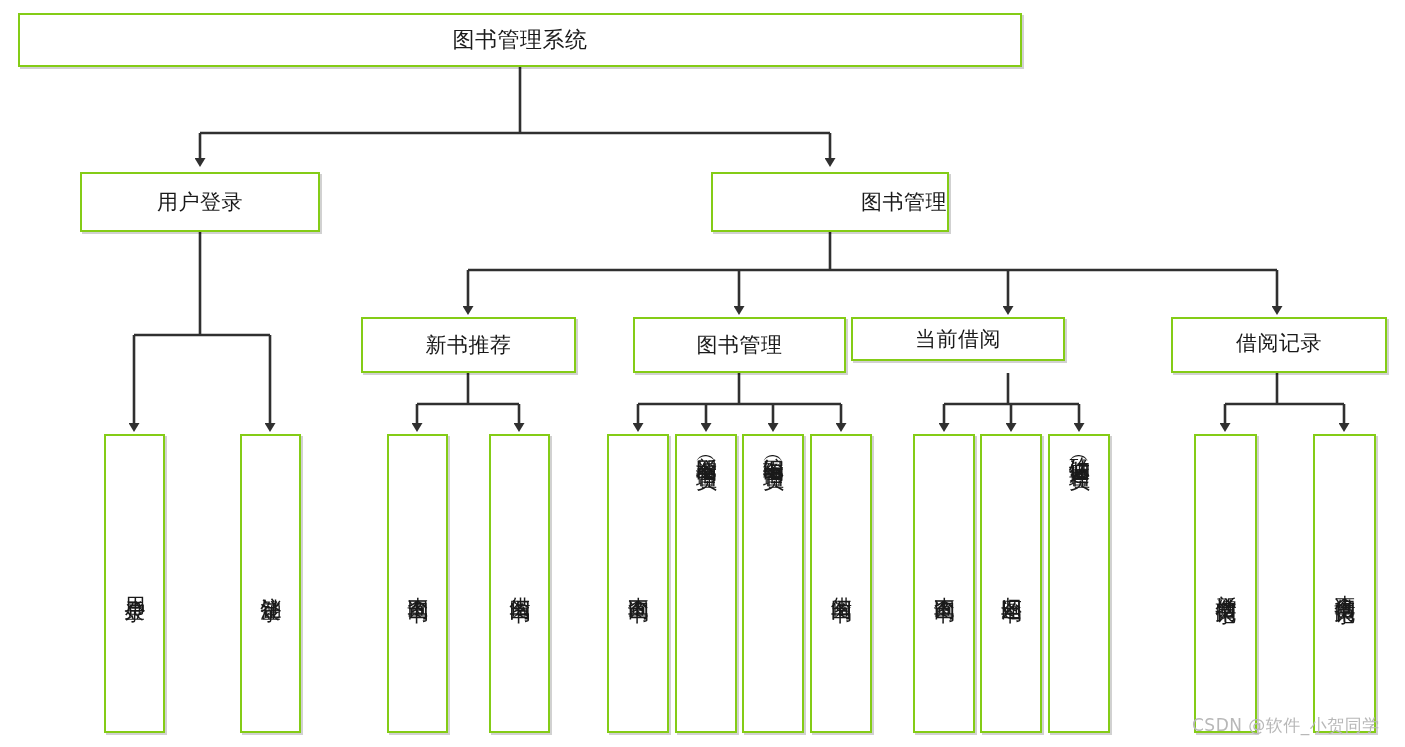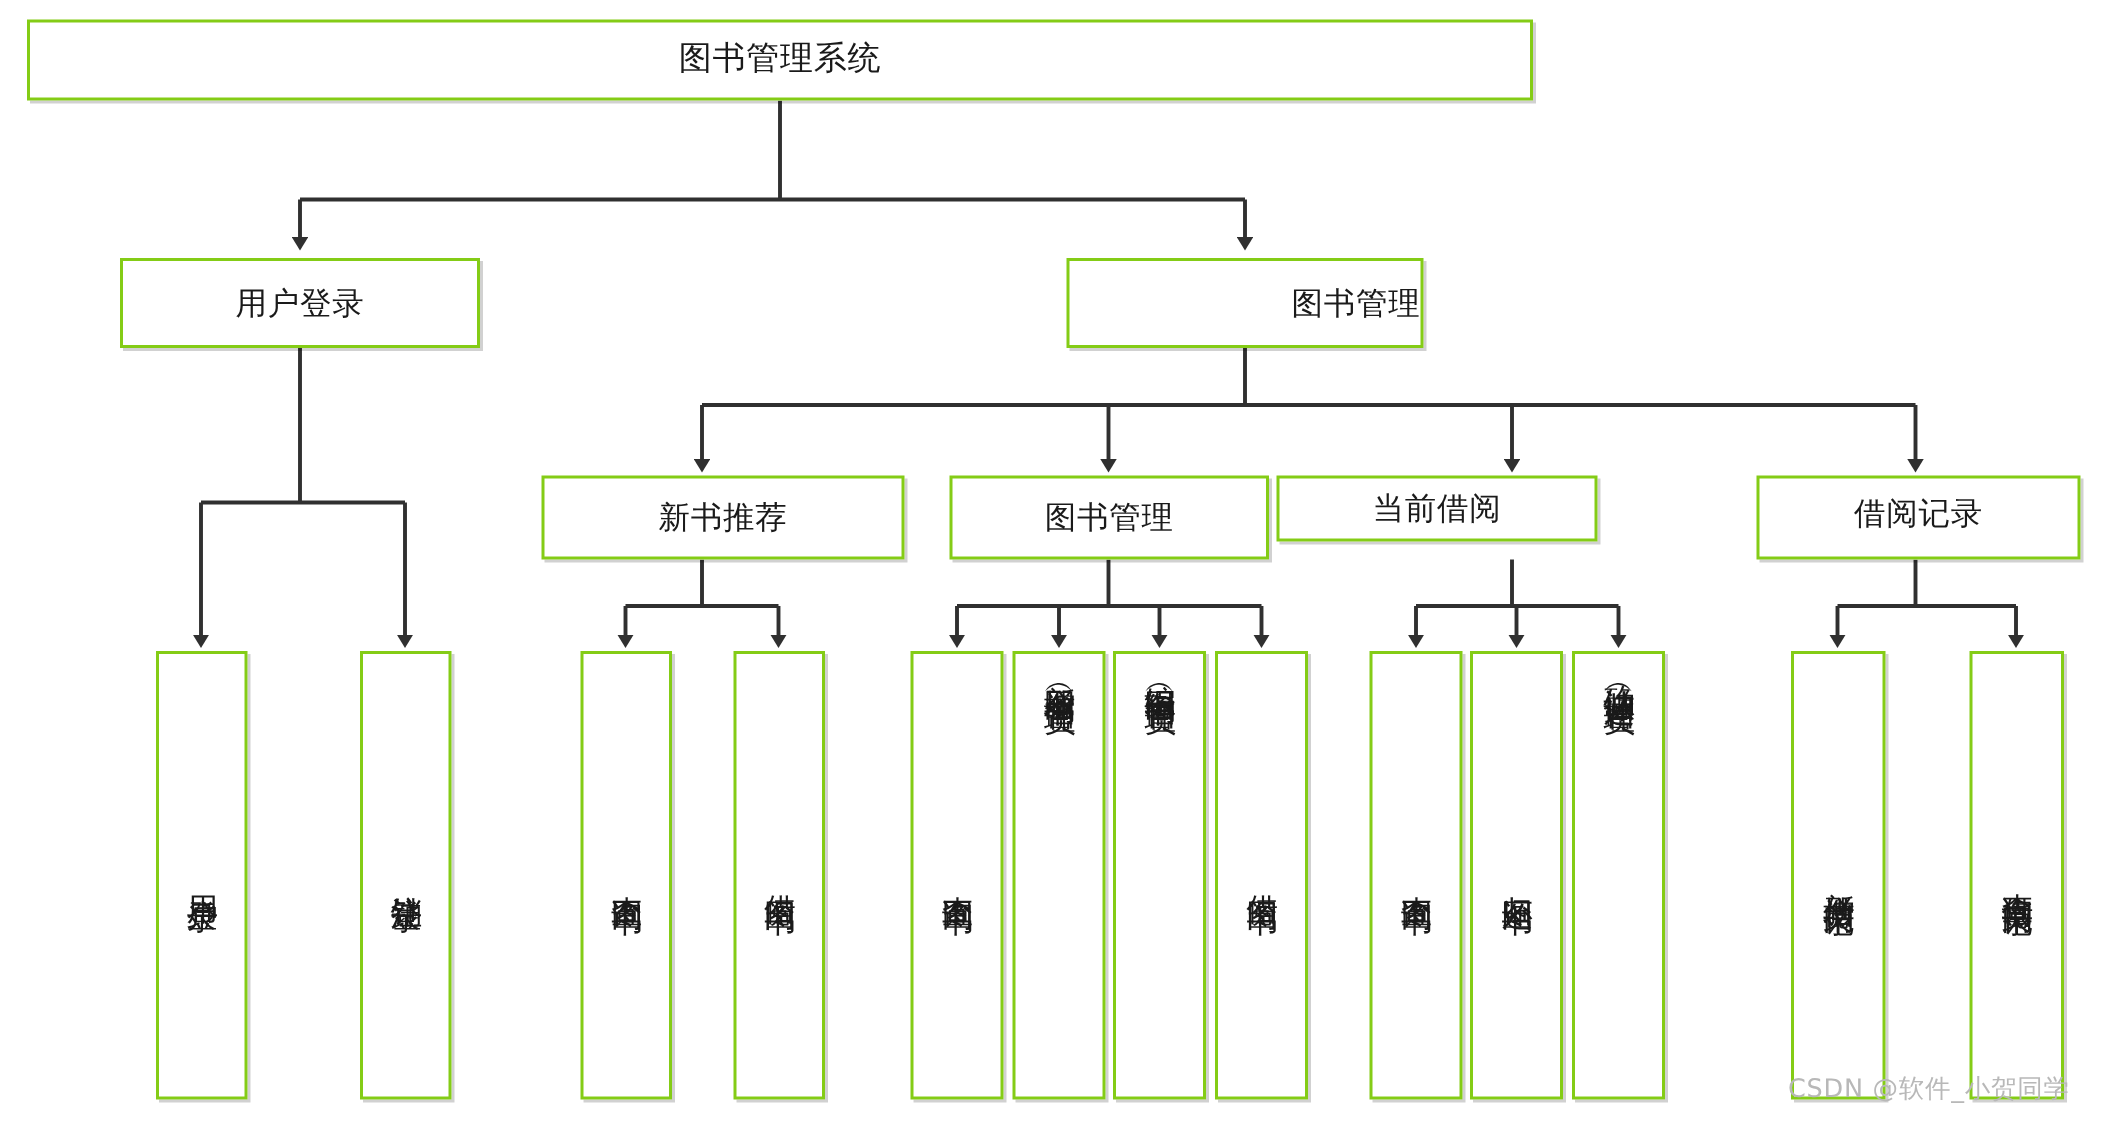--- a/index.html
+++ b/index.html
@@ -144,21 +144,21 @@
   </div>
 
   <div class="node horiz" style="left:80px; top:172px; width:240px; height:60px;">
     <span class="label">用户登录</span>
   </div>
 
   <div class="node horiz" style="left:711px; top:172px; width:238px; height:60px;justify-content:flex-end;">
     <span class="label">图书管理</span>
   </div>
 
-  <div class="node horiz" style="left:361px; top:317px; width:242px; height:56px;">
+  <div class="node horiz" style="left:361px; top:317px; width:215px; height:56px;">
     <span class="label">新书推荐</span>
   </div>
 
   <div class="node horiz" style="left:633px; top:317px; width:213px; height:56px;">
     <span class="label">图书管理</span>
   </div>
 
   <div class="node horiz" style="left:851px; top:317px; width:214px; height:44px;">
     <span class="label">当前借阅</span>
   </div>

